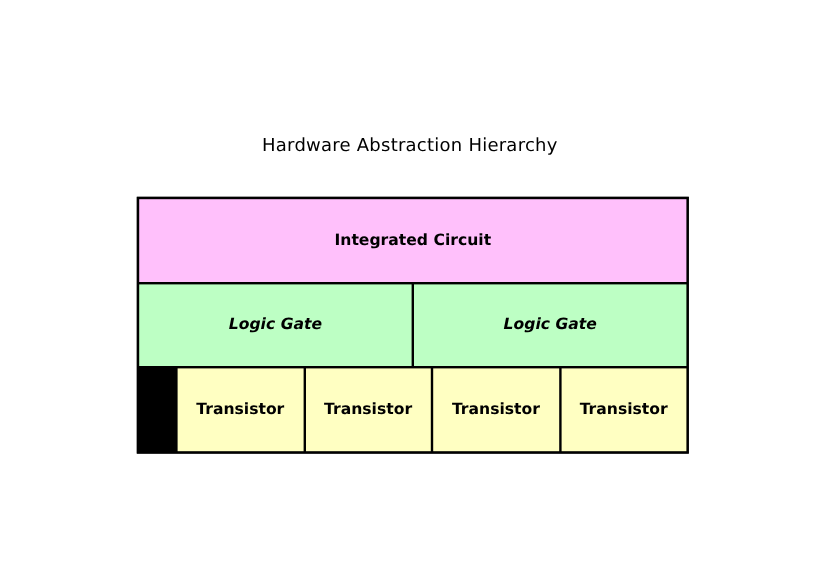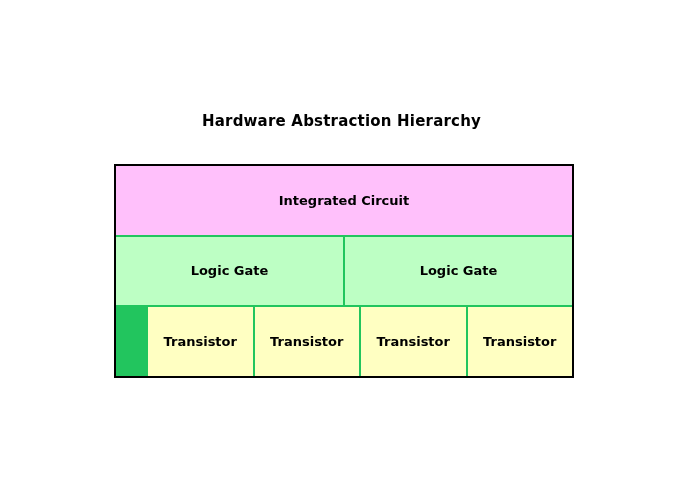--- a/index.html
+++ b/index.html
@@ -15,41 +15,41 @@
     color: #000000;
     overflow: hidden;
   }
   .title {
     position: absolute;
     top: 112px;
     left: 0;
     width: 683px;
     text-align: center;
     font-size: 15px;
-    font-weight: 700;
+    font-weight: 400;
     letter-spacing: 0.2px;
   }
   .diagram {
     position: absolute;
     left: 114px;
     top: 164px;
     width: 456px;  
     height: 210px; 
     border: 2px solid #000000;
-    background: #22c55e;
+    background: #000000;
     display: grid;
     grid-template-rows: 1fr 1fr 1fr;
     row-gap: 2px;
   }
   .level {
     display: grid;
     column-gap: 2px;
   }
   .level.cols-1 { grid-template-columns: 1fr; }
-  .level.cols-2 { grid-template-columns: 1fr 1fr; }
+  .level.cols-2 { grid-template-columns: 1fr 1fr; font-style: italic; }
   .level.cols-4 { grid-template-columns: 1fr 1fr 1fr 1fr; margin-left: 32px; }
   .cell {
     display: flex;
     align-items: center;
     justify-content: center;
     font-size: 13px;
     font-weight: 600;
     text-align: center;
   }
 </style>

